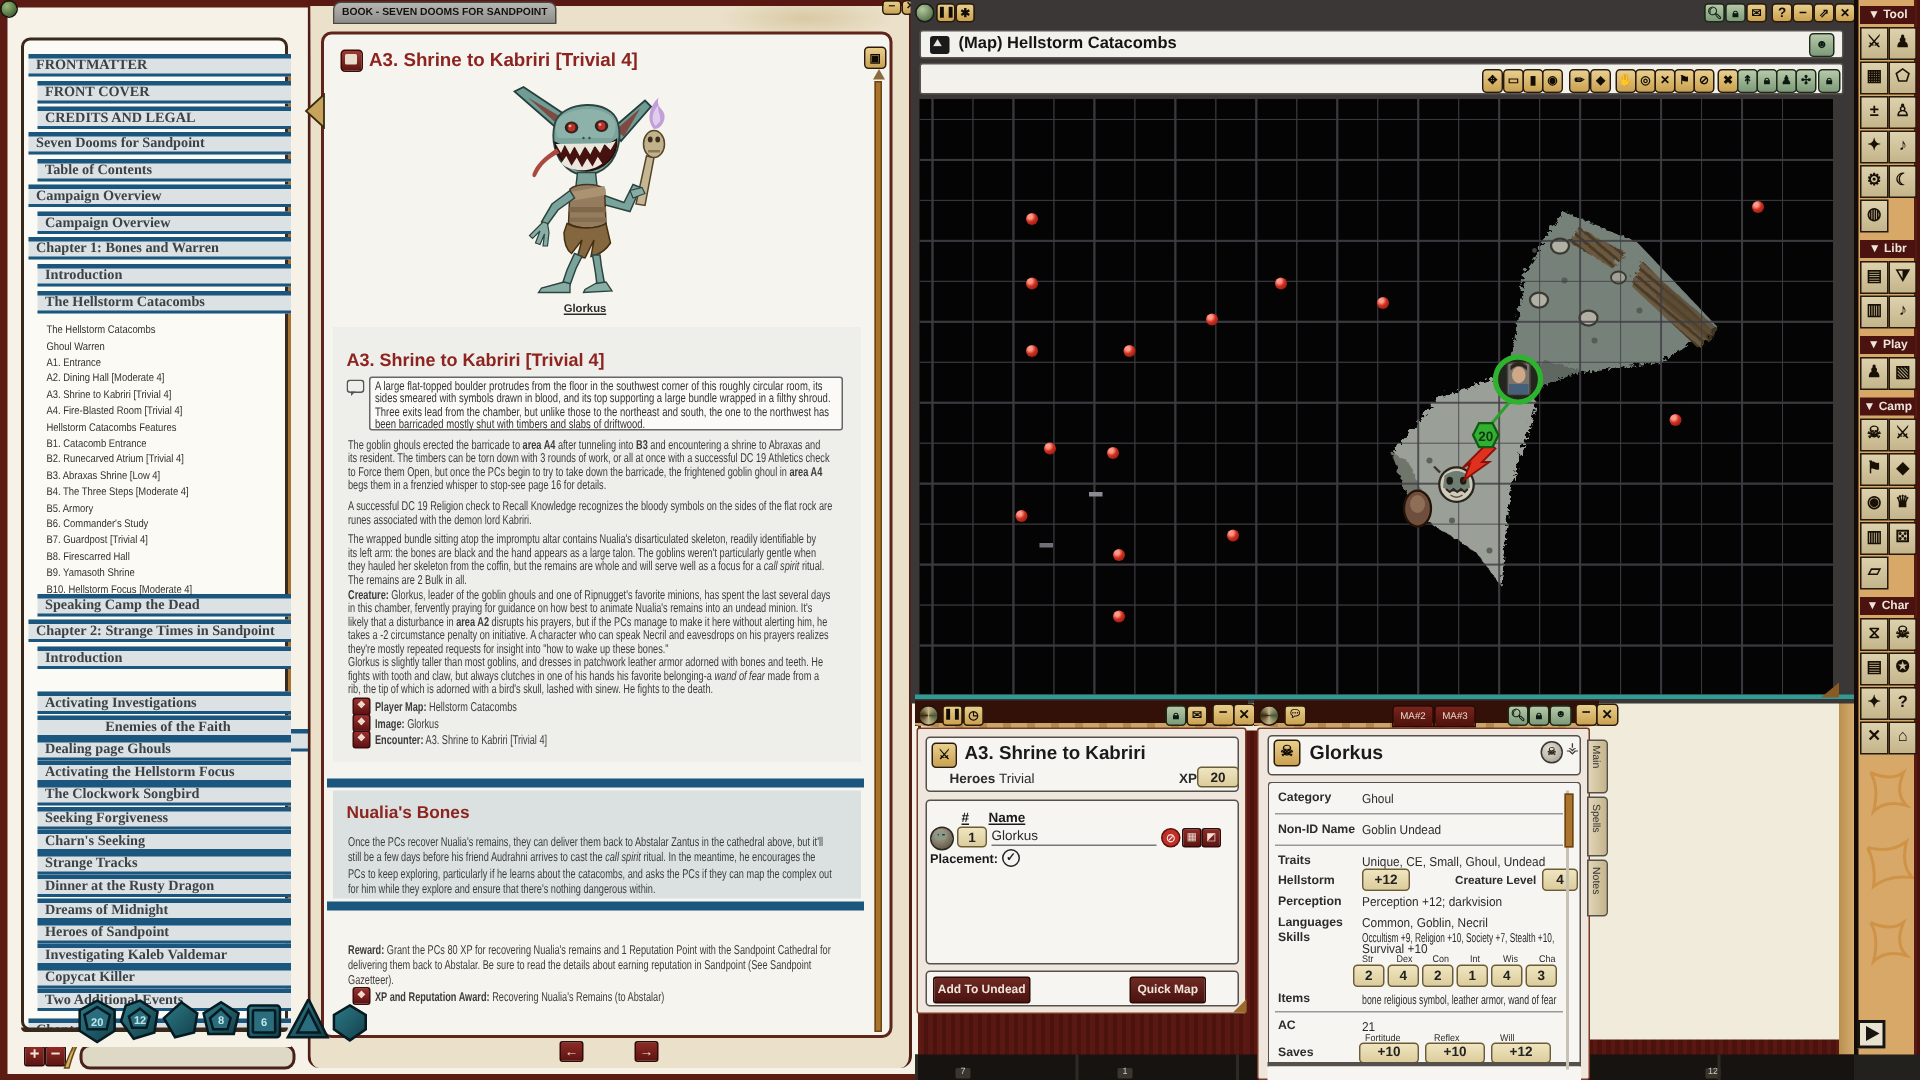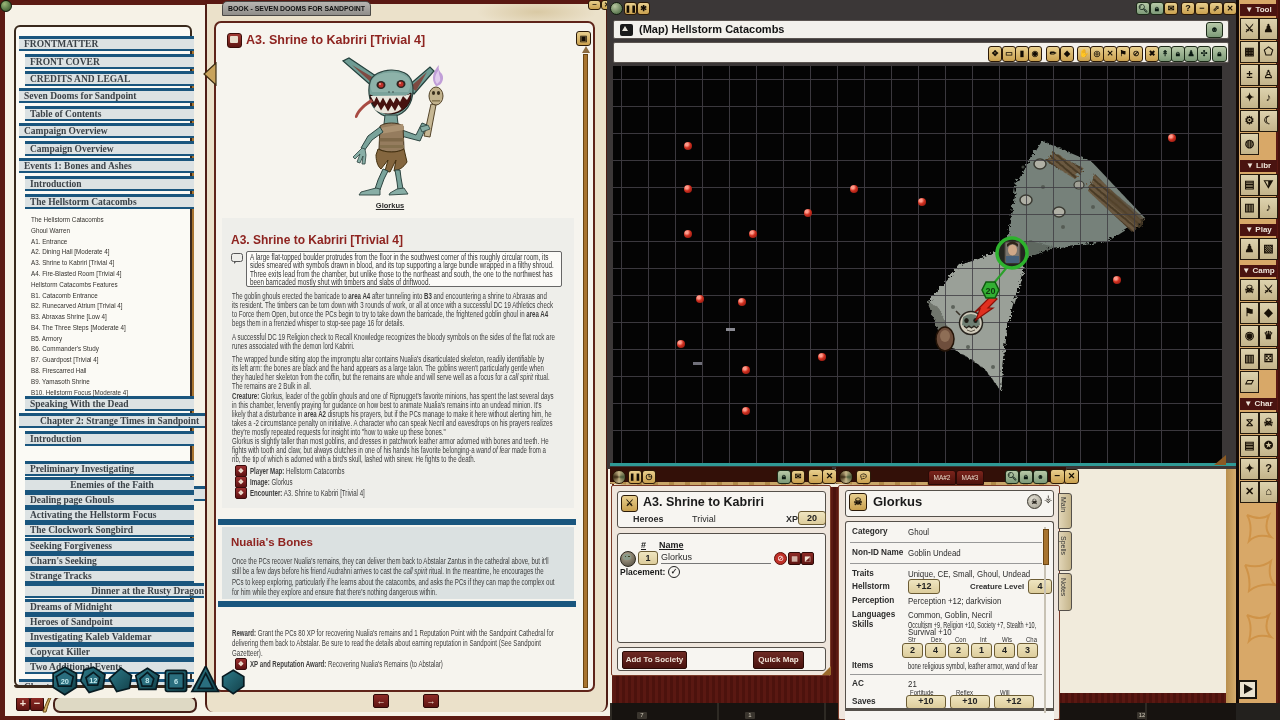--- a/index.html
+++ b/index.html
@@ -68,36 +68,36 @@
       border:2px solid #39291c;border-radius:6px;box-sizing:border-box;"></div>
   <div class="abs" style="left:192px;top:40px;width:2px;height:625px;background:#a8742f;"></div>
   <div id="toc-items">
       <div class="tocrow" style="left:19px;top:36px;width:170px;height:10px;font-size:9.5px;line-height:10px;padding-left:5px;box-sizing:content-box;">FRONTMATTER</div>
 <div class="tocrow" style="left:25px;top:54px;width:164px;height:10px;font-size:9.5px;line-height:10px;padding-left:5px;box-sizing:content-box;">FRONT COVER</div>
 <div class="tocrow" style="left:25px;top:71px;width:164px;height:10px;font-size:9.5px;line-height:10px;padding-left:5px;box-sizing:content-box;">CREDITS AND LEGAL</div>
 <div class="tocrow" style="left:19px;top:88px;width:170px;height:10px;font-size:9.5px;line-height:10px;padding-left:5px;box-sizing:content-box;">Seven Dooms for Sandpoint</div>
 <div class="tocrow" style="left:25px;top:106px;width:164px;height:10px;font-size:9.5px;line-height:10px;padding-left:5px;box-sizing:content-box;">Table of Contents</div>
 <div class="tocrow" style="left:19px;top:123px;width:170px;height:10px;font-size:9.5px;line-height:10px;padding-left:5px;box-sizing:content-box;">Campaign Overview</div>
 <div class="tocrow" style="left:25px;top:141px;width:164px;height:10px;font-size:9.5px;line-height:10px;padding-left:5px;box-sizing:content-box;">Campaign Overview</div>
-<div class="tocrow" style="left:19px;top:158px;width:170px;height:10px;font-size:9.5px;line-height:10px;padding-left:5px;box-sizing:content-box;">Events 1: Bones and Ashes</div>
+<div class="tocrow" style="left:19px;top:158px;width:170px;height:10px;font-size:9.5px;line-height:10px;padding-left:5px;box-sizing:content-box;">Chapter 1: Bones and Warren</div>
 <div class="tocrow" style="left:25px;top:176px;width:164px;height:10px;font-size:9.5px;line-height:10px;padding-left:5px;box-sizing:content-box;">Introduction</div>
 <div class="tocrow" style="left:25px;top:194px;width:164px;height:10px;font-size:9.5px;line-height:10px;padding-left:5px;box-sizing:content-box;">The Hellstorm Catacombs</div>
-<div class="tocrow" style="left:25px;top:396px;width:164px;height:10px;font-size:9.5px;line-height:10px;padding-left:5px;box-sizing:content-box;">Speaking With the Dead</div>
-<div class="tocrow" style="left:19px;top:413px;width:170px;height:10px;font-size:9.5px;line-height:10px;padding-left:21px;box-sizing:content-box;">Chapter 2: Strange Times in Sandpoint</div>
+<div class="tocrow" style="left:25px;top:396px;width:164px;height:10px;font-size:9.5px;line-height:10px;padding-left:5px;box-sizing:content-box;">Speaking Camp the Dead</div>
+<div class="tocrow" style="left:19px;top:413px;width:170px;height:10px;font-size:9.5px;line-height:10px;padding-left:5px;box-sizing:content-box;">Chapter 2: Strange Times in Sandpoint</div>
 <div class="tocrow" style="left:25px;top:431px;width:164px;height:10px;font-size:9.5px;line-height:10px;padding-left:5px;box-sizing:content-box;">Introduction</div>
 <div class="tocrow" style="left:40px;top:446px;width:164px;height:10px;font-size:9.5px;line-height:10px;padding-left:5px;box-sizing:content-box;margin-top:40px;">Preparing for Adventure</div>
-<div class="tocrow" style="left:25px;top:461px;width:164px;height:10px;font-size:9.5px;line-height:10px;padding-left:5px;box-sizing:content-box;">Preliminary Investigating</div>
+<div class="tocrow" style="left:25px;top:461px;width:164px;height:10px;font-size:9.5px;line-height:10px;padding-left:5px;box-sizing:content-box;">Activating Investigations</div>
 <div class="tocrow" style="left:25px;top:477px;width:164px;height:10px;font-size:9.5px;line-height:10px;padding-left:5px;box-sizing:content-box;text-align:center;">Enemies of the Faith</div>
 <div class="tocrow" style="left:25px;top:492px;width:164px;height:10px;font-size:9.5px;line-height:10px;padding-left:5px;box-sizing:content-box;">Dealing page Ghouls</div>
 <div class="tocrow" style="left:25px;top:507px;width:164px;height:10px;font-size:9.5px;line-height:10px;padding-left:5px;box-sizing:content-box;">Activating the Hellstorm Focus</div>
 <div class="tocrow" style="left:25px;top:522px;width:164px;height:10px;font-size:9.5px;line-height:10px;padding-left:5px;box-sizing:content-box;">The Clockwork Songbird</div>
 <div class="tocrow" style="left:25px;top:538px;width:164px;height:10px;font-size:9.5px;line-height:10px;padding-left:5px;box-sizing:content-box;">Seeking Forgiveness</div>
 <div class="tocrow" style="left:25px;top:553px;width:164px;height:10px;font-size:9.5px;line-height:10px;padding-left:5px;box-sizing:content-box;">Charn's Seeking</div>
 <div class="tocrow" style="left:25px;top:568px;width:164px;height:10px;font-size:9.5px;line-height:10px;padding-left:5px;box-sizing:content-box;">Strange Tracks</div>
-<div class="tocrow" style="left:25px;top:583px;width:164px;height:10px;font-size:9.5px;line-height:10px;padding-left:15px;box-sizing:content-box;text-align:right;">Dinner at the Rusty Dragon</div>
+<div class="tocrow" style="left:25px;top:583px;width:164px;height:10px;font-size:9.5px;line-height:10px;padding-left:5px;box-sizing:content-box;">Dinner at the Rusty Dragon</div>
 <div class="tocrow" style="left:25px;top:599px;width:164px;height:10px;font-size:9.5px;line-height:10px;padding-left:5px;box-sizing:content-box;">Dreams of Midnight</div>
 <div class="tocrow" style="left:25px;top:614px;width:164px;height:10px;font-size:9.5px;line-height:10px;padding-left:5px;box-sizing:content-box;">Heroes of Sandpoint</div>
 <div class="tocrow" style="left:25px;top:629px;width:164px;height:10px;font-size:9.5px;line-height:10px;padding-left:5px;box-sizing:content-box;">Investigating Kaleb Valdemar</div>
 <div class="tocrow" style="left:25px;top:644px;width:164px;height:10px;font-size:9.5px;line-height:10px;padding-left:5px;box-sizing:content-box;">Copycat Killer</div>
 <div class="tocrow" style="left:25px;top:659px;width:164px;height:10px;font-size:9.5px;line-height:10px;padding-left:5px;box-sizing:content-box;">Two Additional Events</div>
 <div class="tocrow" style="left:19px;top:679px;width:170px;height:10px;font-size:9.5px;line-height:10px;padding-left:5px;box-sizing:content-box;">Chapter 3</div>
 <div class="tocsub" style="left:31px;top:215.0px;">The Hellstorm Catacombs</div>
 <div class="tocsub" style="left:31px;top:225.8px;">Ghoul Warren</div>
 <div class="tocsub" style="left:31px;top:236.6px;">A1. Entrance</div>
 <div class="tocsub" style="left:31px;top:247.3px;">A2. Dining Hall [Moderate 4]</div>
@@ -377,42 +377,42 @@
 <div class="tanbtn" style="left:791px;top:470px;width:12px;height:12px;font-size:8px;line-height:12px;">✉</div>
 <div class="tanbtn" style="left:808px;top:469px;width:13px;height:13px;font-size:10px;line-height:12px;">−</div>
 <div class="tanbtn" style="left:822px;top:469px;width:13px;height:13px;font-size:9px;line-height:13px;">✕</div>
 
 <div class="abs" style="left:611px;top:485px;width:220px;height:191px;background:#efe6dd;border:1px solid #7a3a28;border-radius:2px;box-sizing:border-box;"></div>
 
 <div class="abs" style="left:617px;top:491px;width:209px;height:37px;background:#f7f5f1;border:1.5px solid #55504a;border-radius:3px;box-sizing:border-box;"></div>
 <div class="tanbtn" style="left:621px;top:495px;width:15px;height:15px;font-size:9px;line-height:15px;">⚔</div>
 <div class="abs" style="left:643px;top:495px;font-size:12.5px;font-weight:bold;color:#1a1a1a;">A3. Shrine to Kabriri</div>
 <div class="abs" style="left:633px;top:514px;font-size:9px;font-weight:bold;color:#2a2a2a;">Heroes</div>
-<div class="abs" style="left:692px;top:514px;font-size:9px;color:#2a2a2a;">Trivial</div>
+<div class="abs" style="left:666px;top:514px;font-size:9px;color:#2a2a2a;">Trivial</div>
 <div class="abs" style="left:786px;top:514px;font-size:9px;font-weight:bold;color:#2a2a2a;">XP</div>
 <div class="tanbox" style="left:798px;top:511px;width:26px;height:12px;line-height:12px;">20</div>
 
 <div class="abs" style="left:617px;top:533px;width:209px;height:110px;background:#f7f5f1;border:1.5px solid #55504a;border-radius:3px;box-sizing:border-box;"></div>
 <div class="abs" style="left:641px;top:540px;font-size:9px;font-weight:bold;color:#1a1a1a;text-decoration:underline;">#</div>
 <div class="abs" style="left:659px;top:540px;font-size:9px;font-weight:bold;color:#1a1a1a;text-decoration:underline;">Name</div>
 <div class="abs" style="left:620px;top:551px;width:14px;height:14px;border-radius:50%;background:radial-gradient(circle at 40% 30%,#b8ad96,#4a4438);border:1px solid #2a261e;"></div>
 <div class="abs" style="left:623px;top:554px;width:8px;height:6px;border-radius:50% 50% 40% 40%;background:#8a9a8a;"></div>
 <div class="abs" style="left:624.5px;top:555.5px;width:1.5px;height:1.5px;border-radius:50%;background:#331;"></div>
 <div class="abs" style="left:628px;top:555.5px;width:1.5px;height:1.5px;border-radius:50%;background:#331;"></div>
 <div class="tanbox" style="left:638px;top:551px;width:18px;height:12px;line-height:12px;">1</div>
 <div class="abs" style="left:661px;top:552px;font-size:9px;color:#2a2a2a;">Glorkus</div>
 <div class="abs" style="left:661px;top:563px;width:110px;height:1px;background:#777;"></div>
 <div class="abs" style="left:774px;top:552px;width:11px;height:11px;border-radius:50%;background:#c03028;border:1px solid #5e0f0a;color:#fff;font-size:8px;line-height:11px;text-align:center;">⊘</div>
 <div class="redsq" style="left:788px;top:552px;width:11px;height:11px;font-size:7px;line-height:11px;">▦</div>
 <div class="redsq" style="left:801px;top:552px;width:11px;height:11px;font-size:7px;line-height:11px;">◩</div>
 <div class="abs" style="left:620px;top:567px;font-size:8.5px;font-weight:bold;color:#1a1a1a;">Placement:</div>
 <div class="abs" style="left:668px;top:566px;width:10px;height:10px;border-radius:50%;border:1.5px solid #222;color:#222;font-size:8px;line-height:10px;text-align:center;font-weight:bold;">✓</div>
 
 <div class="abs" style="left:617px;top:647px;width:209px;height:24px;background:#f7f5f1;border:1.5px solid #55504a;border-radius:3px;box-sizing:border-box;"></div>
-<div class="abs" style="left:622px;top:651px;width:63px;height:16px;background:linear-gradient(#6e2a24,#4a130f);border:1px solid #2a0a06;border-radius:2px;color:#f0e4d8;font-size:8px;font-weight:bold;text-align:center;line-height:16px;">Add To Society</div>
+<div class="abs" style="left:622px;top:651px;width:63px;height:16px;background:linear-gradient(#6e2a24,#4a130f);border:1px solid #2a0a06;border-radius:2px;color:#f0e4d8;font-size:8px;font-weight:bold;text-align:center;line-height:16px;">Add To Undead</div>
 <div class="abs" style="left:753px;top:651px;width:49px;height:16px;background:linear-gradient(#6e2a24,#4a130f);border:1px solid #2a0a06;border-radius:2px;color:#f0e4d8;font-size:8px;font-weight:bold;text-align:center;line-height:16px;">Quick Map</div>
 <div class="abs" style="left:822px;top:666px;width:0;height:0;border-left:9px solid transparent;border-bottom:9px solid #9a6a2c;"></div>
 </div>
 
   <div id="glk">
 
 <div class="abs" style="left:836px;top:467px;width:230px;height:17px;background:#331008;"></div>
 <div class="abs" style="left:836px;top:482px;width:230px;height:4px;background:repeating-linear-gradient(90deg,#c9a668 0 11px,#b08a48 11px 16px);border-radius:0 0 40% 40%/0 0 70% 70%;"></div>
 <div class="abs" style="left:839px;top:470px;width:12px;height:12px;border-radius:50%;background:conic-gradient(#c8b88a,#4a5a3a,#c8b88a,#3a2a14,#c8b88a);border:1px solid #241405;"></div>
 <div class="tanbtn" style="left:856px;top:470px;width:13px;height:12px;font-size:7px;line-height:12px;">💬︎</div>

